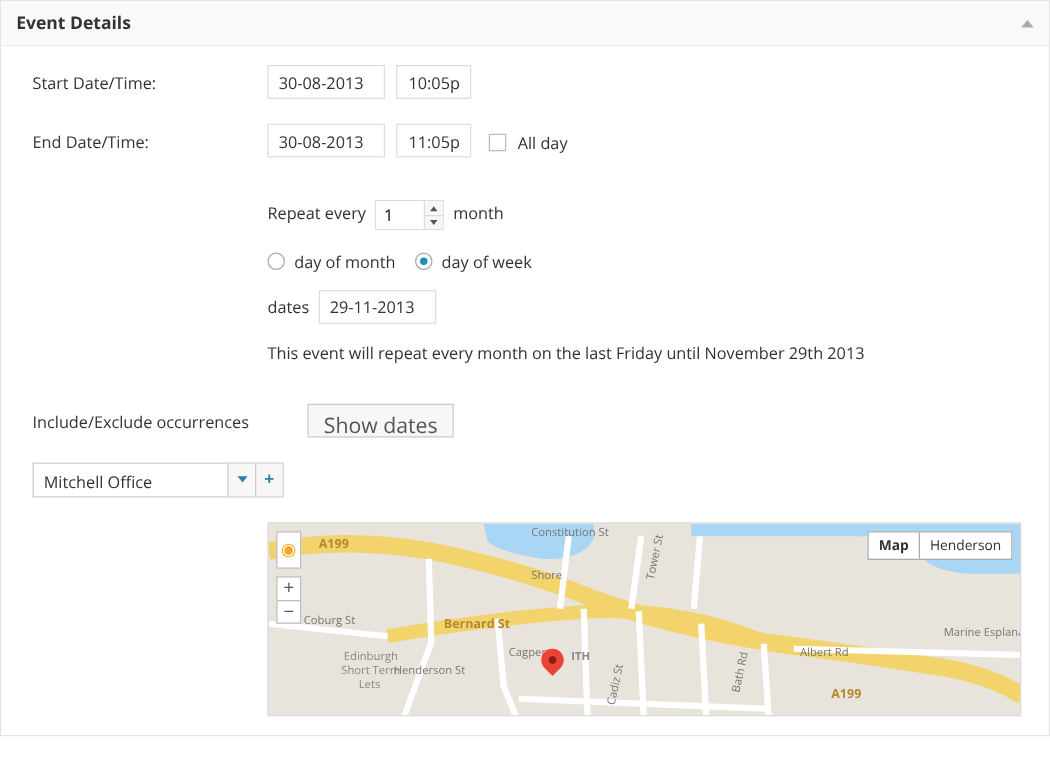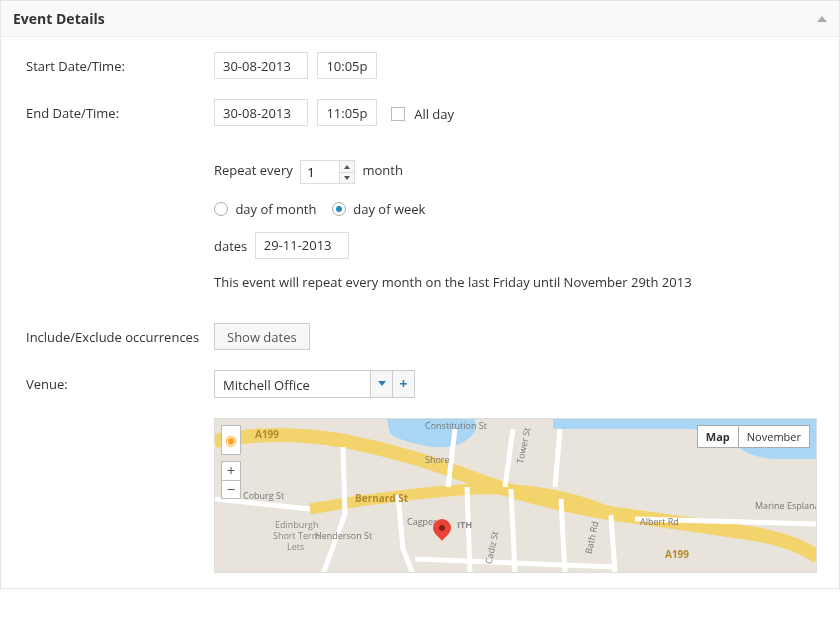--- a/index.html
+++ b/index.html
@@ -145,25 +145,26 @@
   border-radius: 50%;
   top: 3px; left: 3px;
 }
 .radio-lbl { margin-right: 12px; vertical-align: middle; }
 .sub-line { margin-bottom: 14px; }
 .summary { color: #333; margin-bottom: 18px; }
 .btn {
   border: 1px solid #ccc;
   background: #f7f7f7;
   padding: 4px 12px;
-  font-size: 13px;
+  font-size: 17px;
   font-family: inherit;
   color: #555;
   cursor: pointer;
   height: 27px;
+  margin-left: 32px;
 }
 .combo {
   display: inline-flex;
   border: 1px solid #ccc;
   height: 28px;
   background: #fff;
 }
 .combo-text {
   width: 155px;
   padding: 5px 8px;
@@ -336,21 +337,20 @@
     </div>
 
     <div class="row">
       <div class="label">Include/Exclude occurrences</div>
       <div class="controls">
         <button class="btn">Show dates</button>
       </div>
     </div>
 
     <div class="row">
-      <div class="label">Venue:</div>
       <div class="controls">
         <div class="combo">
           <div class="combo-text">Mitchell Office</div>
           <div class="combo-btn">
             <span class="combo-caret"></span>
           </div>
           <div class="combo-btn">
             <span class="plus">+</span>
           </div>
         </div>
@@ -409,20 +409,20 @@
 
           <div class="pegman">
             <span class="peg-icon">◉</span>
           </div>
           <div class="zoom">
             <div>+</div>
             <div>−</div>
           </div>
           <div class="map-type">
             <div class="active">Map</div>
-            <div>November</div>
+            <div>Henderson</div>
           </div>
         </div>
       </div>
     </div>
 
   </div>
 </div>
 
 </body></html>

